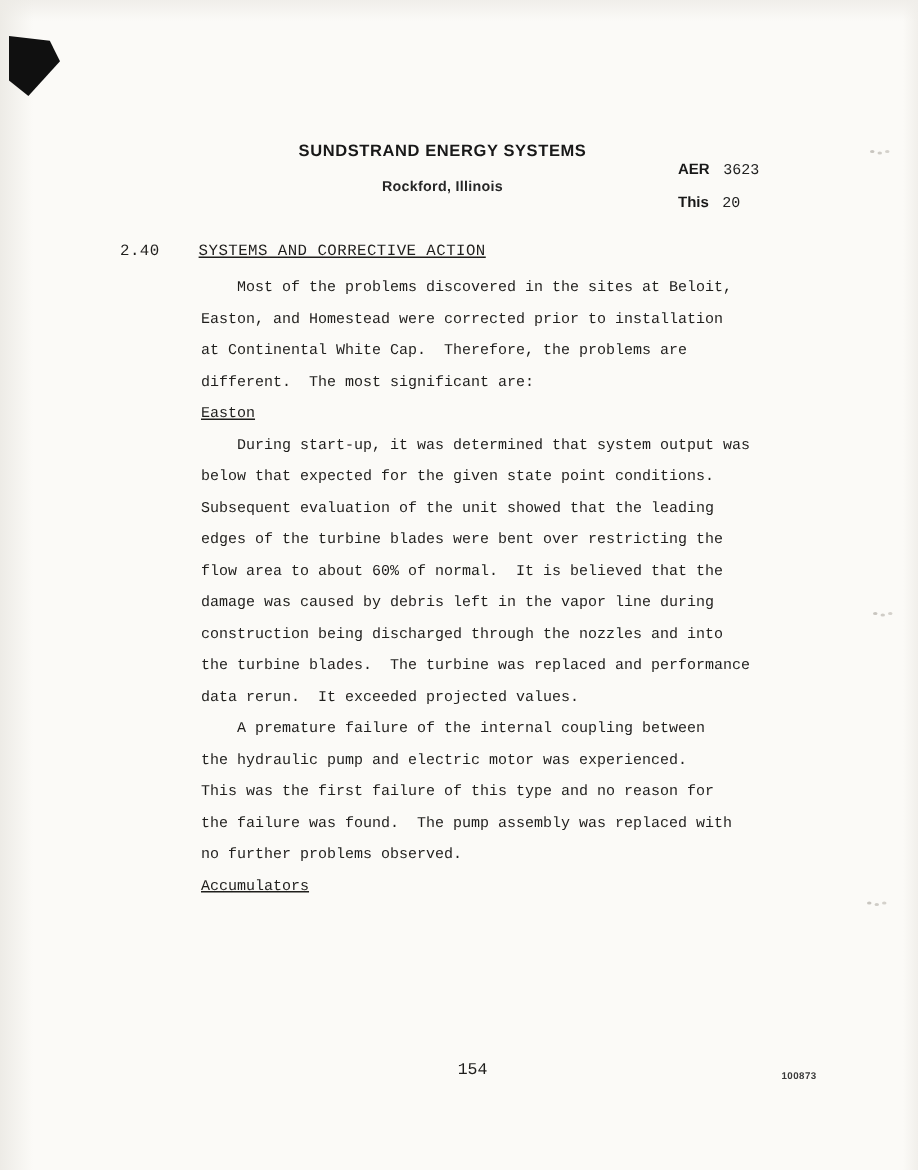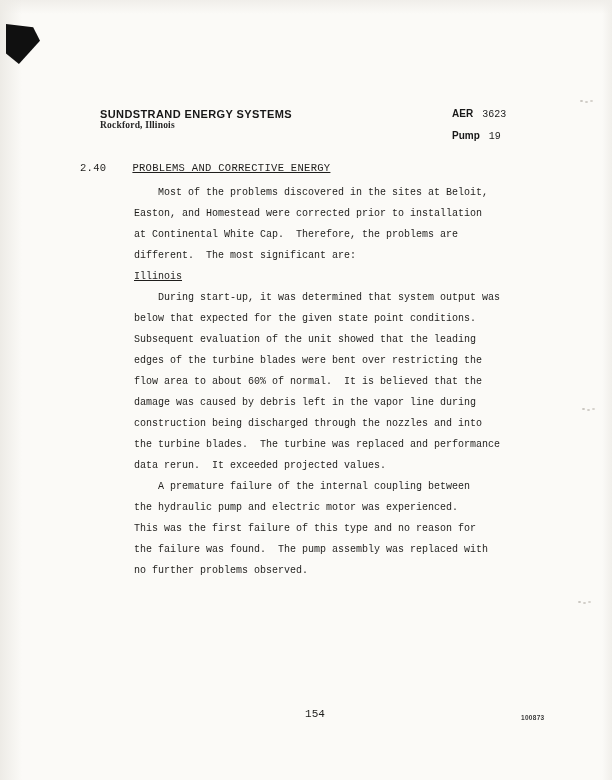--- a/index.html
+++ b/index.html
@@ -39,36 +39,36 @@
     box-shadow: 5px 1px 0 #cfccc6, 10px 0 0 #d4d1cb;
   }
   .speck.s1 { left: 580px; top: 100px; }
   .speck.s2 { left: 582px; top: 408px; }
   .speck.s3 { left: 578px; top: 601px; }
 
   
   .hdr-center {
     position: absolute;
     left: 100px;
-    top: 108px;
+    top: 95px;
     width: 390px;
-    text-align: left;
+    text-align: center;
     font-family: "Liberation Sans", "DejaVu Sans", sans-serif;
     font-weight: bold;
   }
   .company {
     font-size: 11px;
     letter-spacing: 0.4px;
     color: #181818;
   }
   .location {
+    margin-top: 12px;
     font-size: 9.5px;
     letter-spacing: 0.2px;
     color: #262626;
-    font-family: Liberation Serif, serif;
   }
   .hdr-right {
     position: absolute;
     left: 452px;
     top: 108px;
     width: 110px;
     font-size: 10px;
   }
   .hdr-right .row { margin-bottom: 10px; white-space: nowrap; }
   .hdr-right .lbl {
@@ -149,49 +149,50 @@
   <div class="hdr-center">
     <div class="company">SUNDSTRAND ENERGY SYSTEMS</div>
     <div class="location">Rockford, Illinois</div>
   </div>
 
   <div class="hdr-right">
     <div class="row">
       <span class="lbl">AER</span><span class="val">3623</span>
     </div>
     <div class="row">
-      <span class="lbl">Pump</span><span class="val">19</span>
+      <span class="lbl">This</span><span class="val">20</span>
     </div>
   </div>
 
   <div class="section-head">
-    <span class="sec-num">2.40</span><span class="sec-title">PROBLEMS AND CORRECTIVE ENERGY</span>
+    <span class="sec-num">2.40</span><span class="sec-title">SYSTEMS AND CORRECTIVE ACTION</span>
   </div>
 
   <div class="text-col">
     <p>    Most of the problems discovered in the sites at Beloit,
 Easton, and Homestead were corrected prior to installation
 at Continental White Cap.  Therefore, the problems are
 different.  The most significant are:</p>
 
-    <div class="sub-head">Illinois</div>
+    <div class="sub-head">Easton</div>
     <p>    During start-up, it was determined that system output was
 below that expected for the given state point conditions.
 Subsequent evaluation of the unit showed that the leading
 edges of the turbine blades were bent over restricting the
 flow area to about 60% of normal.  It is believed that the
 damage was caused by debris left in the vapor line during
 construction being discharged through the nozzles and into
 the turbine blades.  The turbine was replaced and performance
 data rerun.  It exceeded projected values.</p>
 
     <p>    A premature failure of the internal coupling between
 the hydraulic pump and electric motor was experienced.
 This was the first failure of this type and no reason for
 the failure was found.  The pump assembly was replaced with
 no further problems observed.</p>
 
+    <div class="sub-head">Accumulators</div>
   </div>
 
   <div class="footer-page">154</div>
   <div class="footer-stamp">100873</div>
 
 </div>
 
 </body></html>

